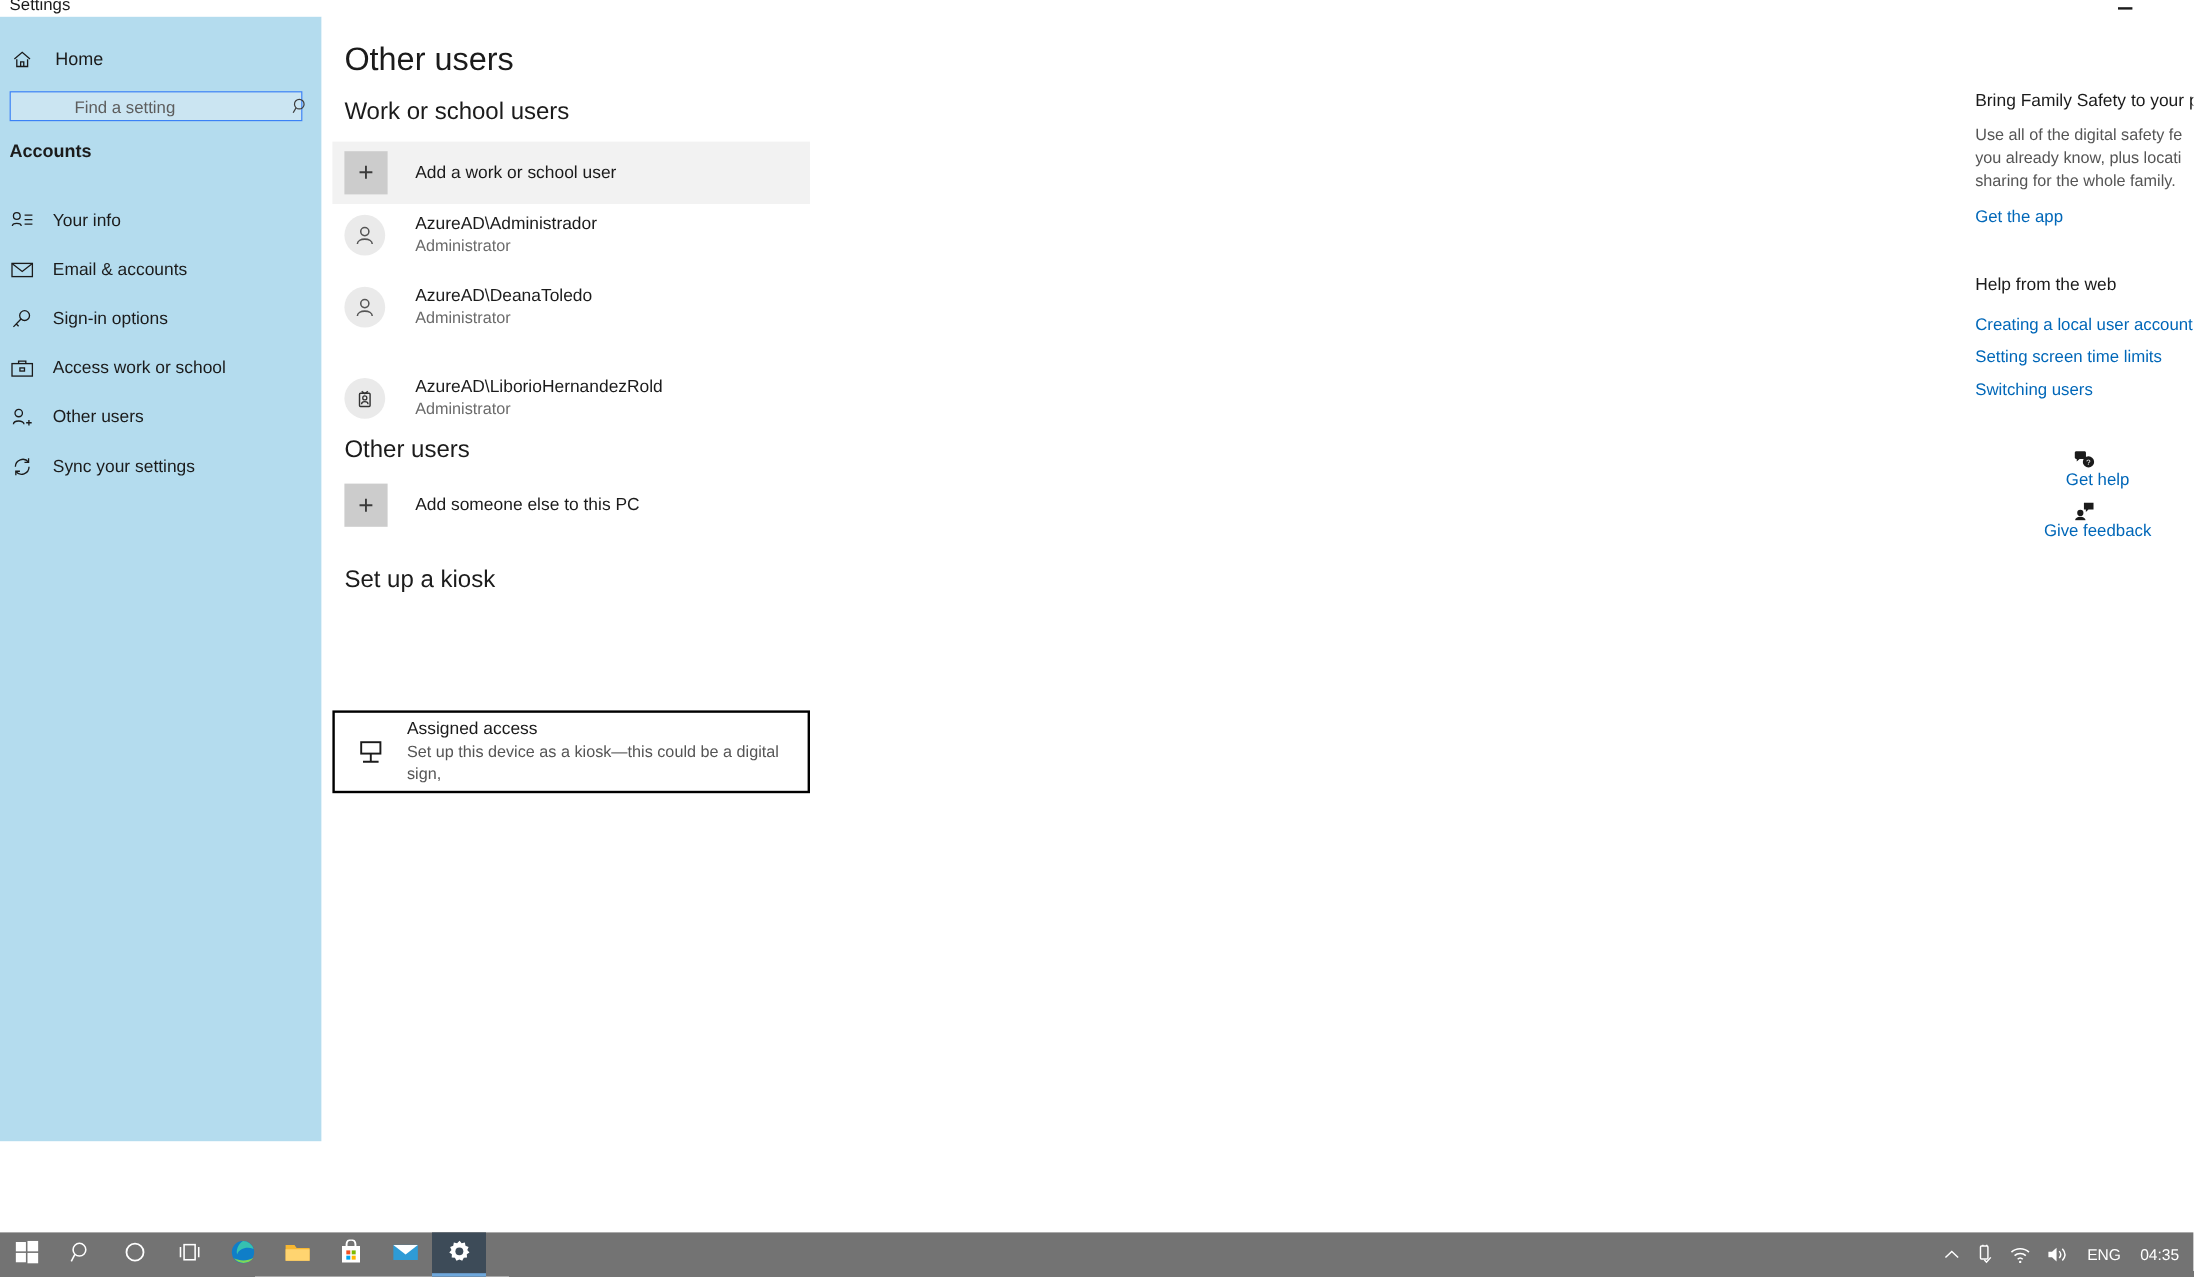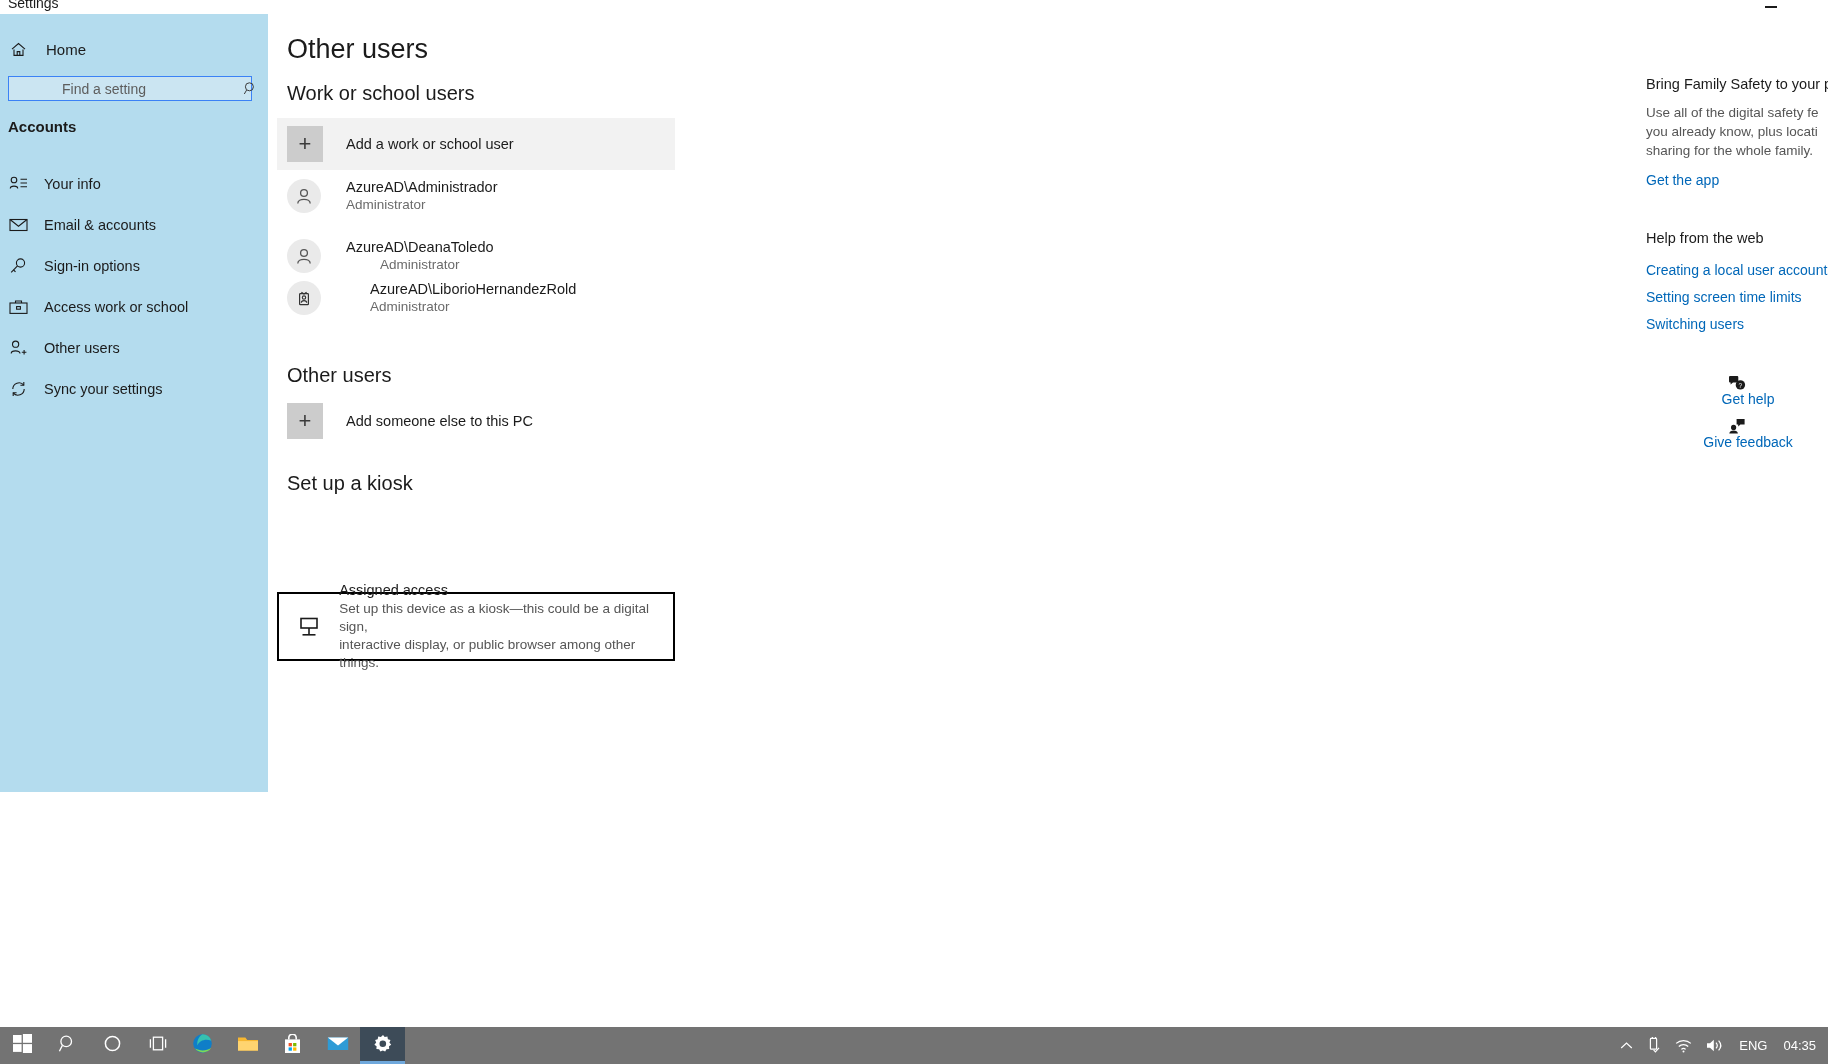--- a/index.html
+++ b/index.html
@@ -24,21 +24,21 @@
     position: absolute; right: 34px; top: 0px;
     width: 46px; height: 14px; background: #ffffff;
   }
   .min-glyph {
     position: absolute; left: 50%; top: 6px; width: 12px; height: 2px;
     background: #1b1b1b; transform: translateX(-50%);
   }
 
   
   .sidebar {
-    position: absolute; left: 0; top: 0; width: 268px; height: 792px;
+    position: absolute; left: 0; top: 0; width: 268px; height: 951px;
     background: #b4dcee;
   }
   .home-row {
     position: absolute; left: 0; top: 36px; width: 268px; height: 26px;
     display: flex; align-items: center; cursor: default;
   }
   .home-icon { width: 20px; margin-left: 8px; display:flex; justify-content:center; }
   .home-label { margin-left: 18px; font-size: 15px; color: #1b1b1b; }
 
   .searchbox {
@@ -256,34 +256,34 @@
             <circle cx="10" cy="7" r="3.4" fill="none" stroke="#555" stroke-width="1.3"></circle>
             <path d="M3.8 17.4 C3.8 11.9 16.2 11.9 16.2 17.4" fill="none" stroke="#555" stroke-width="1.3"></path>
           </svg>
       </span>
       <span class="user-text">
         <span class="user-name" style="display:block;">AzureAD\Administrador</span>
         <span class="user-role" style="display:block;">Administrator</span>
       </span>
     </div>
 
-    <div class="user-row" style="top:224px;text-align:center;">
+    <div class="user-row" style="top:224px;">
       <span class="avatar">
         <svg width="20" height="20" viewBox="0 0 20 20">
             <circle cx="10" cy="7" r="3.4" fill="none" stroke="#555" stroke-width="1.3"></circle>
             <path d="M3.8 17.4 C3.8 11.9 16.2 11.9 16.2 17.4" fill="none" stroke="#555" stroke-width="1.3"></path>
           </svg>
       </span>
       <span class="user-text">
         <span class="user-name" style="display:block;">AzureAD\DeanaToledo</span>
         <span class="user-role" style="display:block;">Administrator</span>
       </span>
     </div>
 
-    <div class="user-row" style="top:266px;gap:24px;">
+    <div class="user-row" style="top:300px;">
       <span class="avatar">
         <svg width="20" height="20" viewBox="0 0 20 20">
             <path d="M7.4 4.2 L10 6 L12.6 4.2" fill="none" stroke="#333" stroke-width="1.2"></path>
             <rect x="5.6" y="5.7" width="8.8" height="11" rx="0.8" fill="none" stroke="#333" stroke-width="1.2"></rect>
             <circle cx="10" cy="9.6" r="1.7" fill="none" stroke="#333" stroke-width="1.1"></circle>
             <path d="M7.3 14.8 C7.3 11.9 12.7 11.9 12.7 14.8" fill="none" stroke="#333" stroke-width="1.1"></path>
           </svg>
       </span>
       <span class="user-text">
         <span class="user-name" style="display:block;">AzureAD\LiborioHernandezRold</span>
@@ -304,21 +304,20 @@
       <span class="kiosk-icon">
         <svg width="26" height="26" viewBox="0 0 26 26">
             <rect x="5" y="4.5" width="16" height="9.5" fill="none" stroke="#1b1b1b" stroke-width="1.6"></rect>
             <path d="M13 14 V20.5" stroke="#1b1b1b" stroke-width="1.6"></path>
             <path d="M6.5 20.8 H19.5" stroke="#1b1b1b" stroke-width="1.6"></path>
           </svg>
       </span>
       <span class="kiosk-text">
         <span class="kiosk-title" style="display:block;">Assigned access</span>
         <span class="kiosk-desc" style="display:block;">Set up this device as a kiosk—this could be a digital sign,</span>
-        <span class="kiosk-desc" style="display:block;">interactive display, or public browser among other things.</span>
       </span>
     </div>
 
   </div>
 
   <div class="rightpanel">
 
     <div class="rp-head" style="margin-top:62px;">Bring Family Safety to your ph</div>
     <div class="rp-body" style="margin-top:11px;">
       <span style="display:block;">Use all of the digital safety fe</span>

